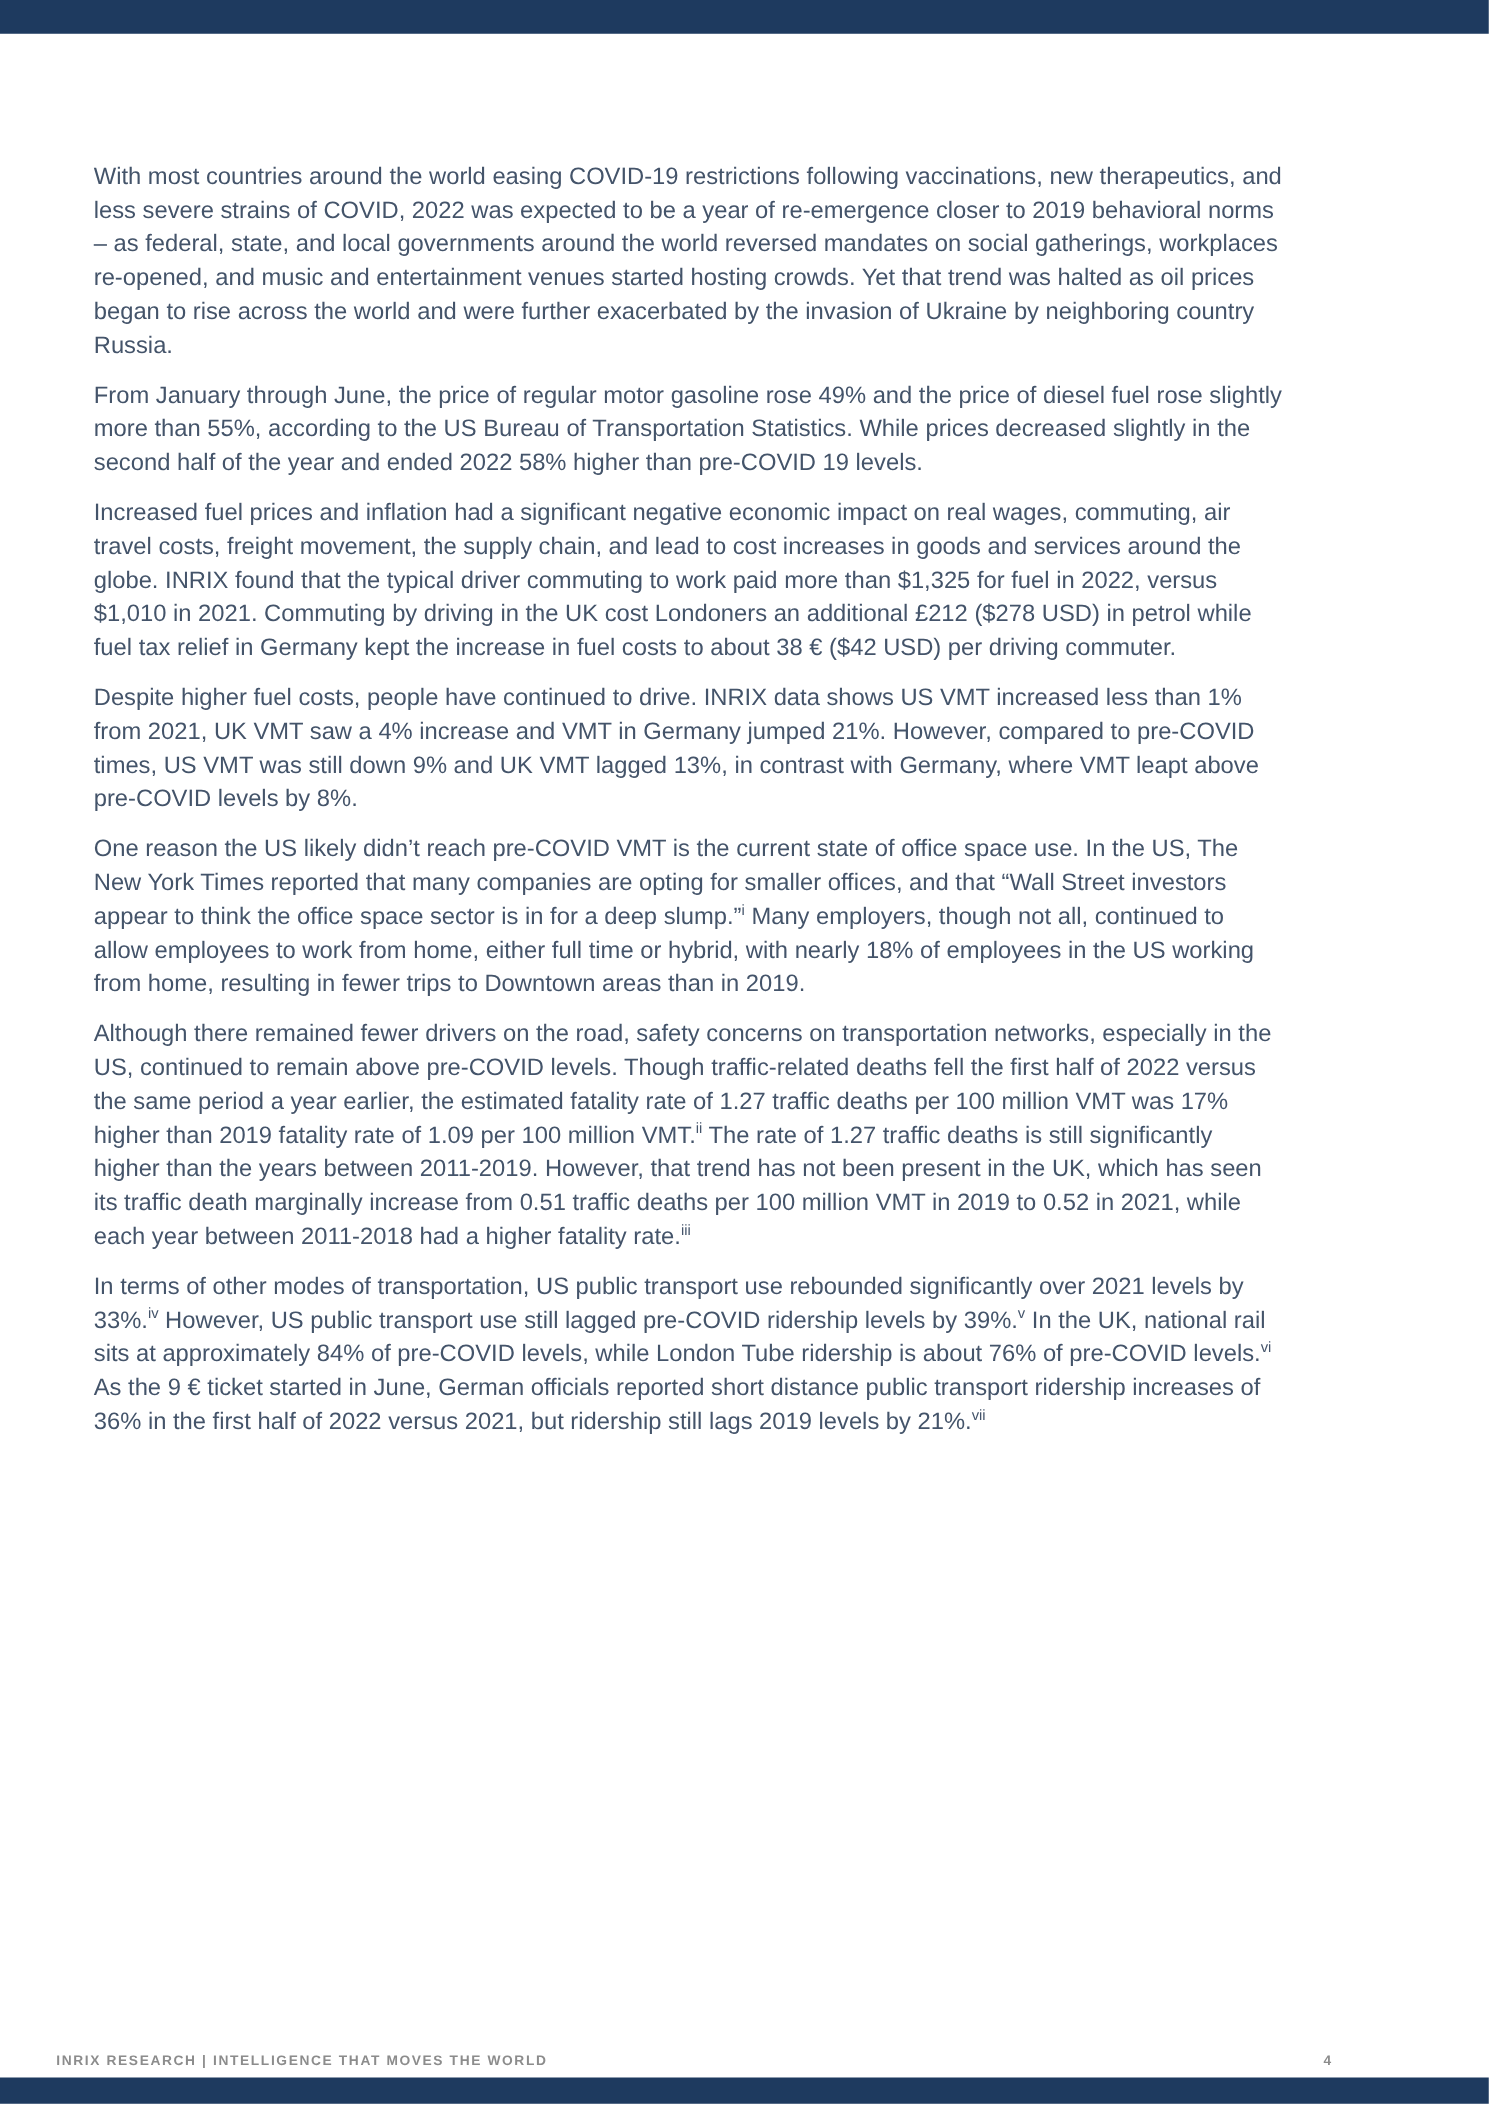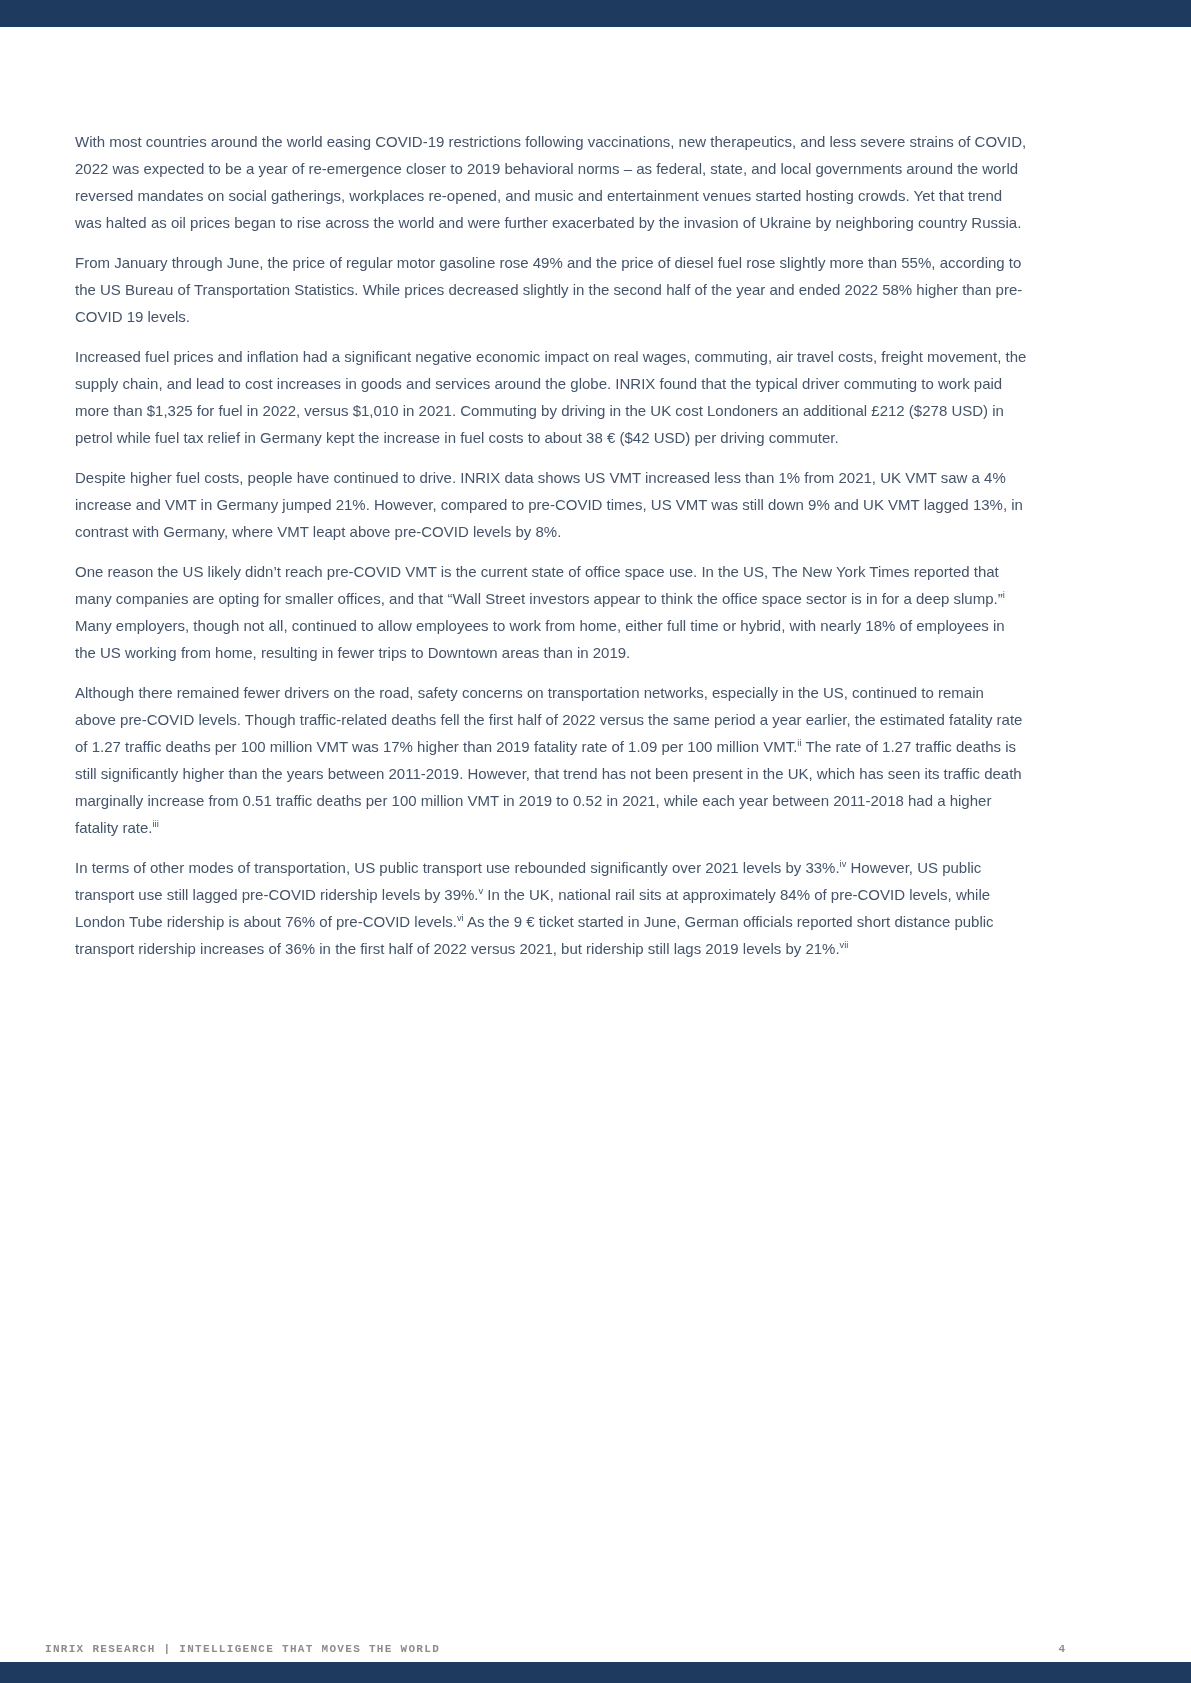--- a/index.html
+++ b/index.html
@@ -32,21 +32,21 @@
   }
   h1.page-title {
     margin: 0 0 42px 0;
     font-size: 37px;
     font-weight: 400;
     letter-spacing: 0.5px;
     color: var(--title-color, #2e74b5);
   }
   .paragraphs p {
     margin: 0 0 13px 0;
-    font-size: 15px;
+    font-size: 19px;
     line-height: 27px;
     color: var(--body-color, #44546a);
     text-align: left;
   }
   .paragraphs p sup {
     font-size: 0.62em;
     line-height: 0;
     vertical-align: super;
   }
   .footer {
@@ -54,21 +54,20 @@
     left: 45px;
     width: 1020px;
     bottom: 28px;
     display: flex;
     justify-content: space-between;
     align-items: flex-end;
     font-size: 11px;
     font-weight: 700;
     letter-spacing: 1.3px;
     color: var(--footer-color, #8c8c8c);
-    font-family: Liberation Mono, monospace;
   }
   .footer .page-number {
     font-weight: 700;
     letter-spacing: 0;
   }
 </style>
 </head>
 <body>
 
 <div class="top-bar"></div>

